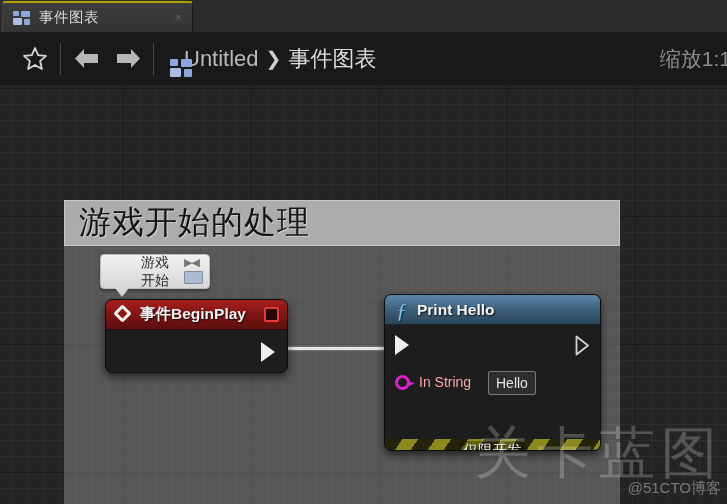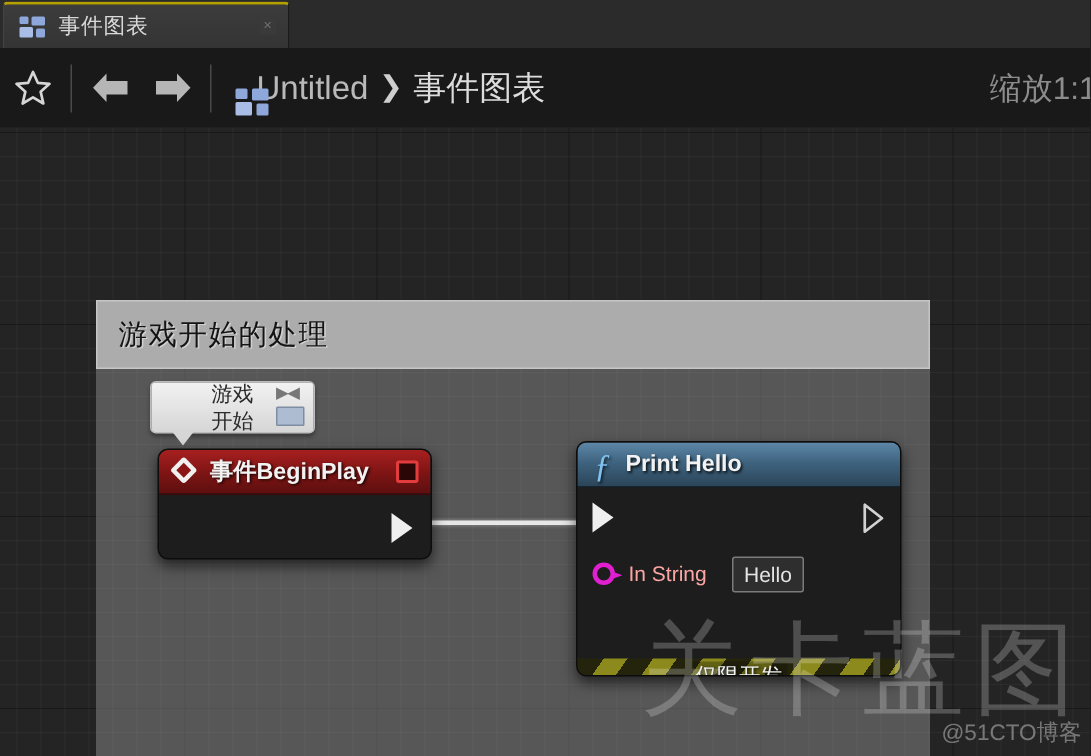--- a/index.html
+++ b/index.html
@@ -75,21 +75,21 @@
 
   
   .toolbar {
     position: absolute;
     left: 0; top: 32px;
     width: 727px; height: 53px;
     background: #191919;
     display: flex;
     align-items: center;
     box-sizing: border-box;
-    padding-left: 1px;
+    padding-left: 14px;
     overflow: hidden;
   }
   .tb-btn {
     width: 42px; height: 53px;
     display: flex; align-items: center; justify-content: center;
     flex: 0 0 auto;
   }
   .tb-sep {
     width: 1px; height: 32px;
     background: #4a4a4a;
@@ -159,21 +159,21 @@
     width: 100%; height: 46px;
     background: #acacac;
     border: 1px solid #c6c6c6;
     box-sizing: border-box;
     display: flex;
     align-items: center;
     padding-left: 14px;
   }
   .comment-title span {
     color: #141414;
-    font-size: 19px;
+    font-size: 32px;
     text-shadow: 1px 1px 0 rgba(255,255,255,.45);
     letter-spacing: 1px;
   }
 
   
   .bubble {
     position: absolute;
     left: 100px; top: 169px;
     width: 110px; height: 35px;
     background: linear-gradient(180deg,#f2f2f2 0%, #d6d6d6 100%);
@@ -411,21 +411,21 @@
     text-shadow: 1px 1px 2px rgba(0,0,0,.95);
     background: rgba(20,20,10,.35);
     padding: 0 3px;
   }
 
   
   .wm-big {
     position: absolute;
     right: 4px; bottom: 12px;
     color: rgba(255,255,255,.22);
-    font-size: 68px;
+    font-size: 56px;
     letter-spacing: 6px;
     white-space: nowrap;
     pointer-events: none;
   }
   .wm-small {
     position: absolute;
     right: 6px; bottom: 6px;
     color: rgba(255,255,255,.38);
     font-size: 15px;
     white-space: nowrap;

